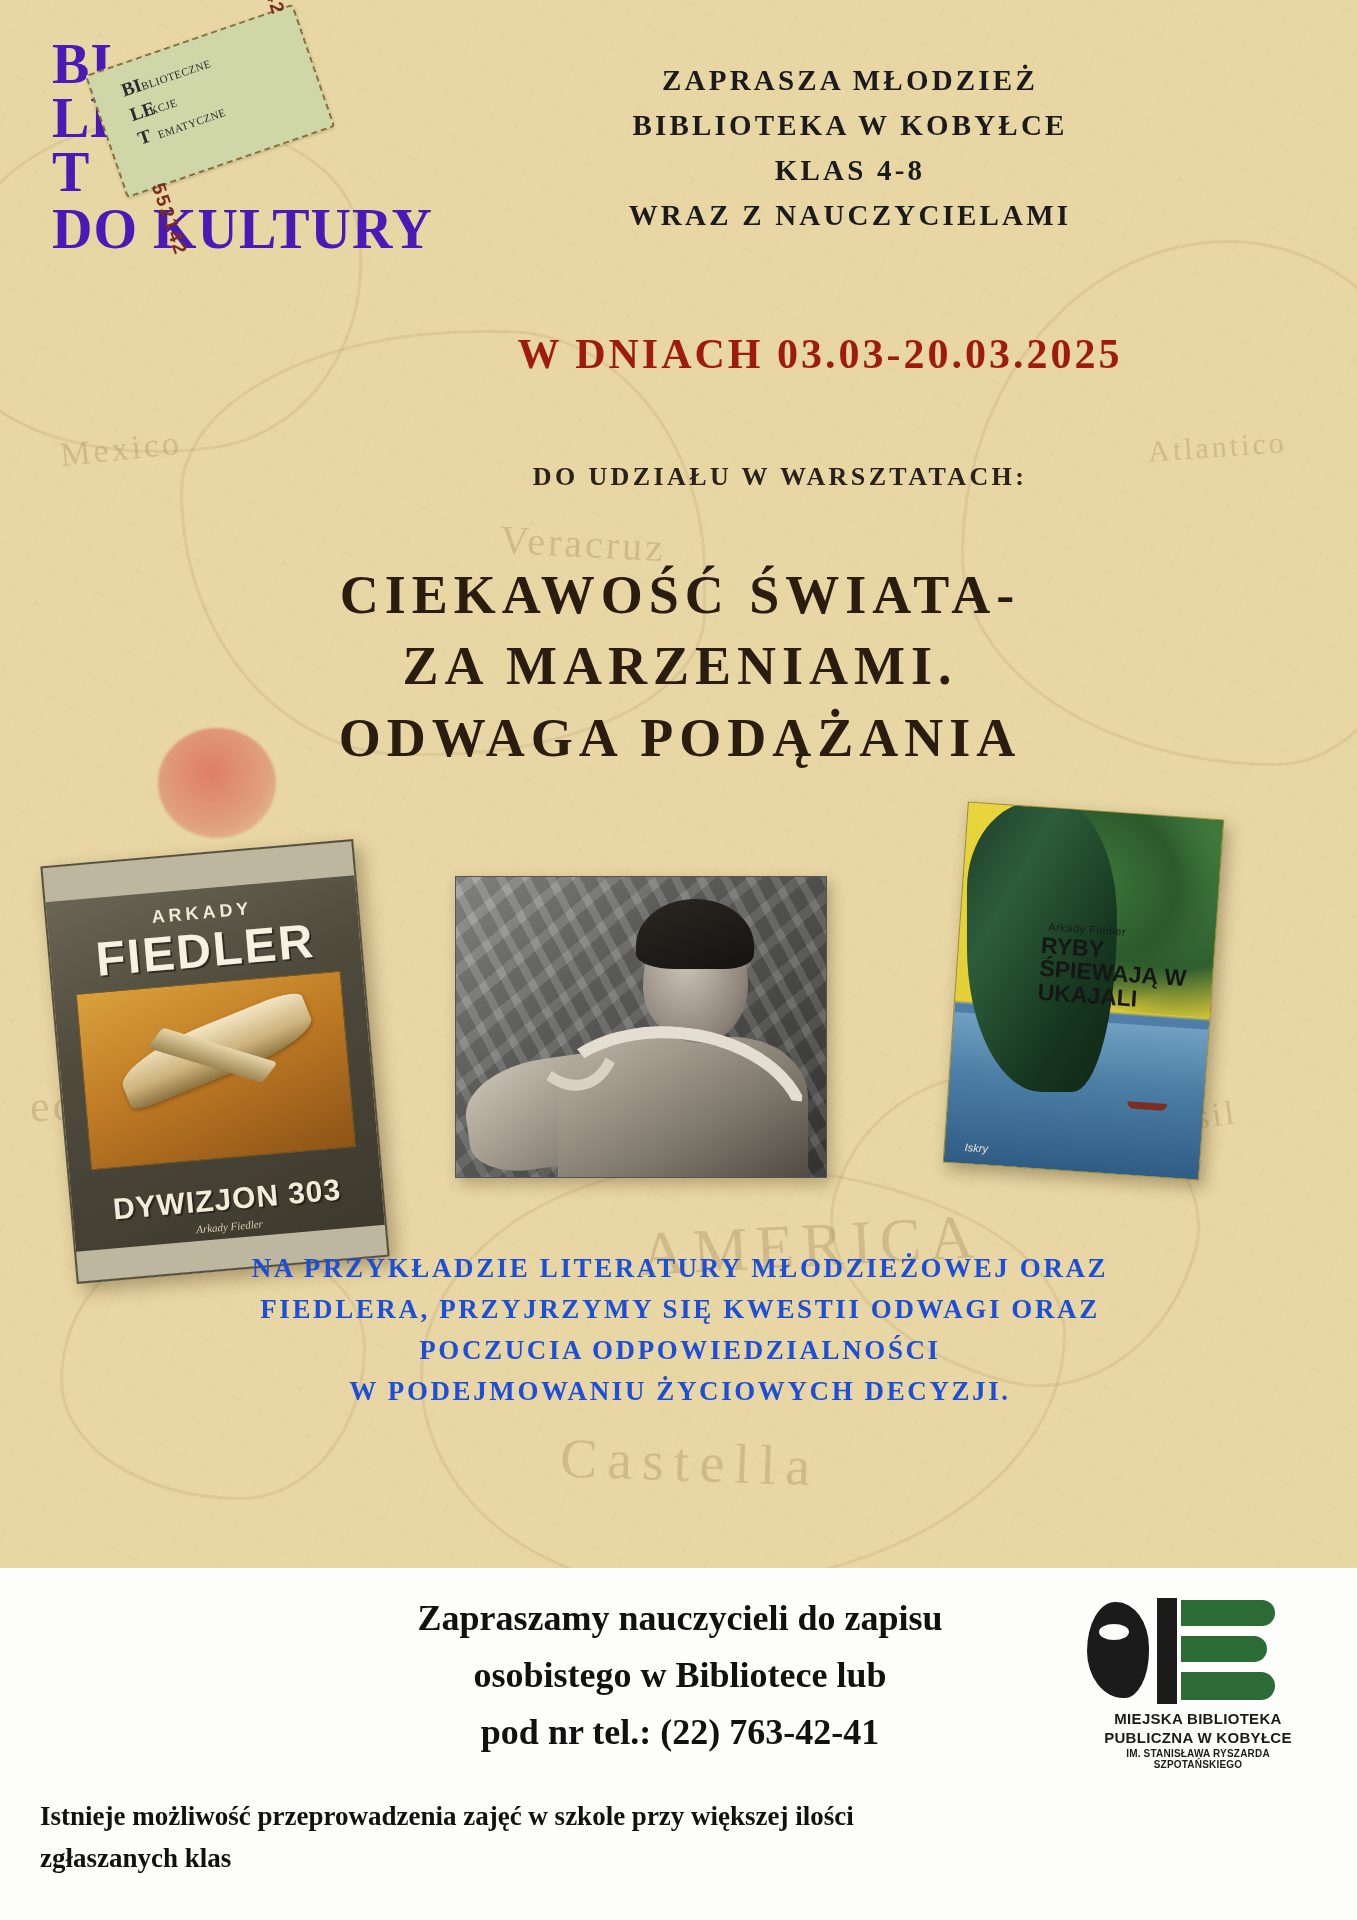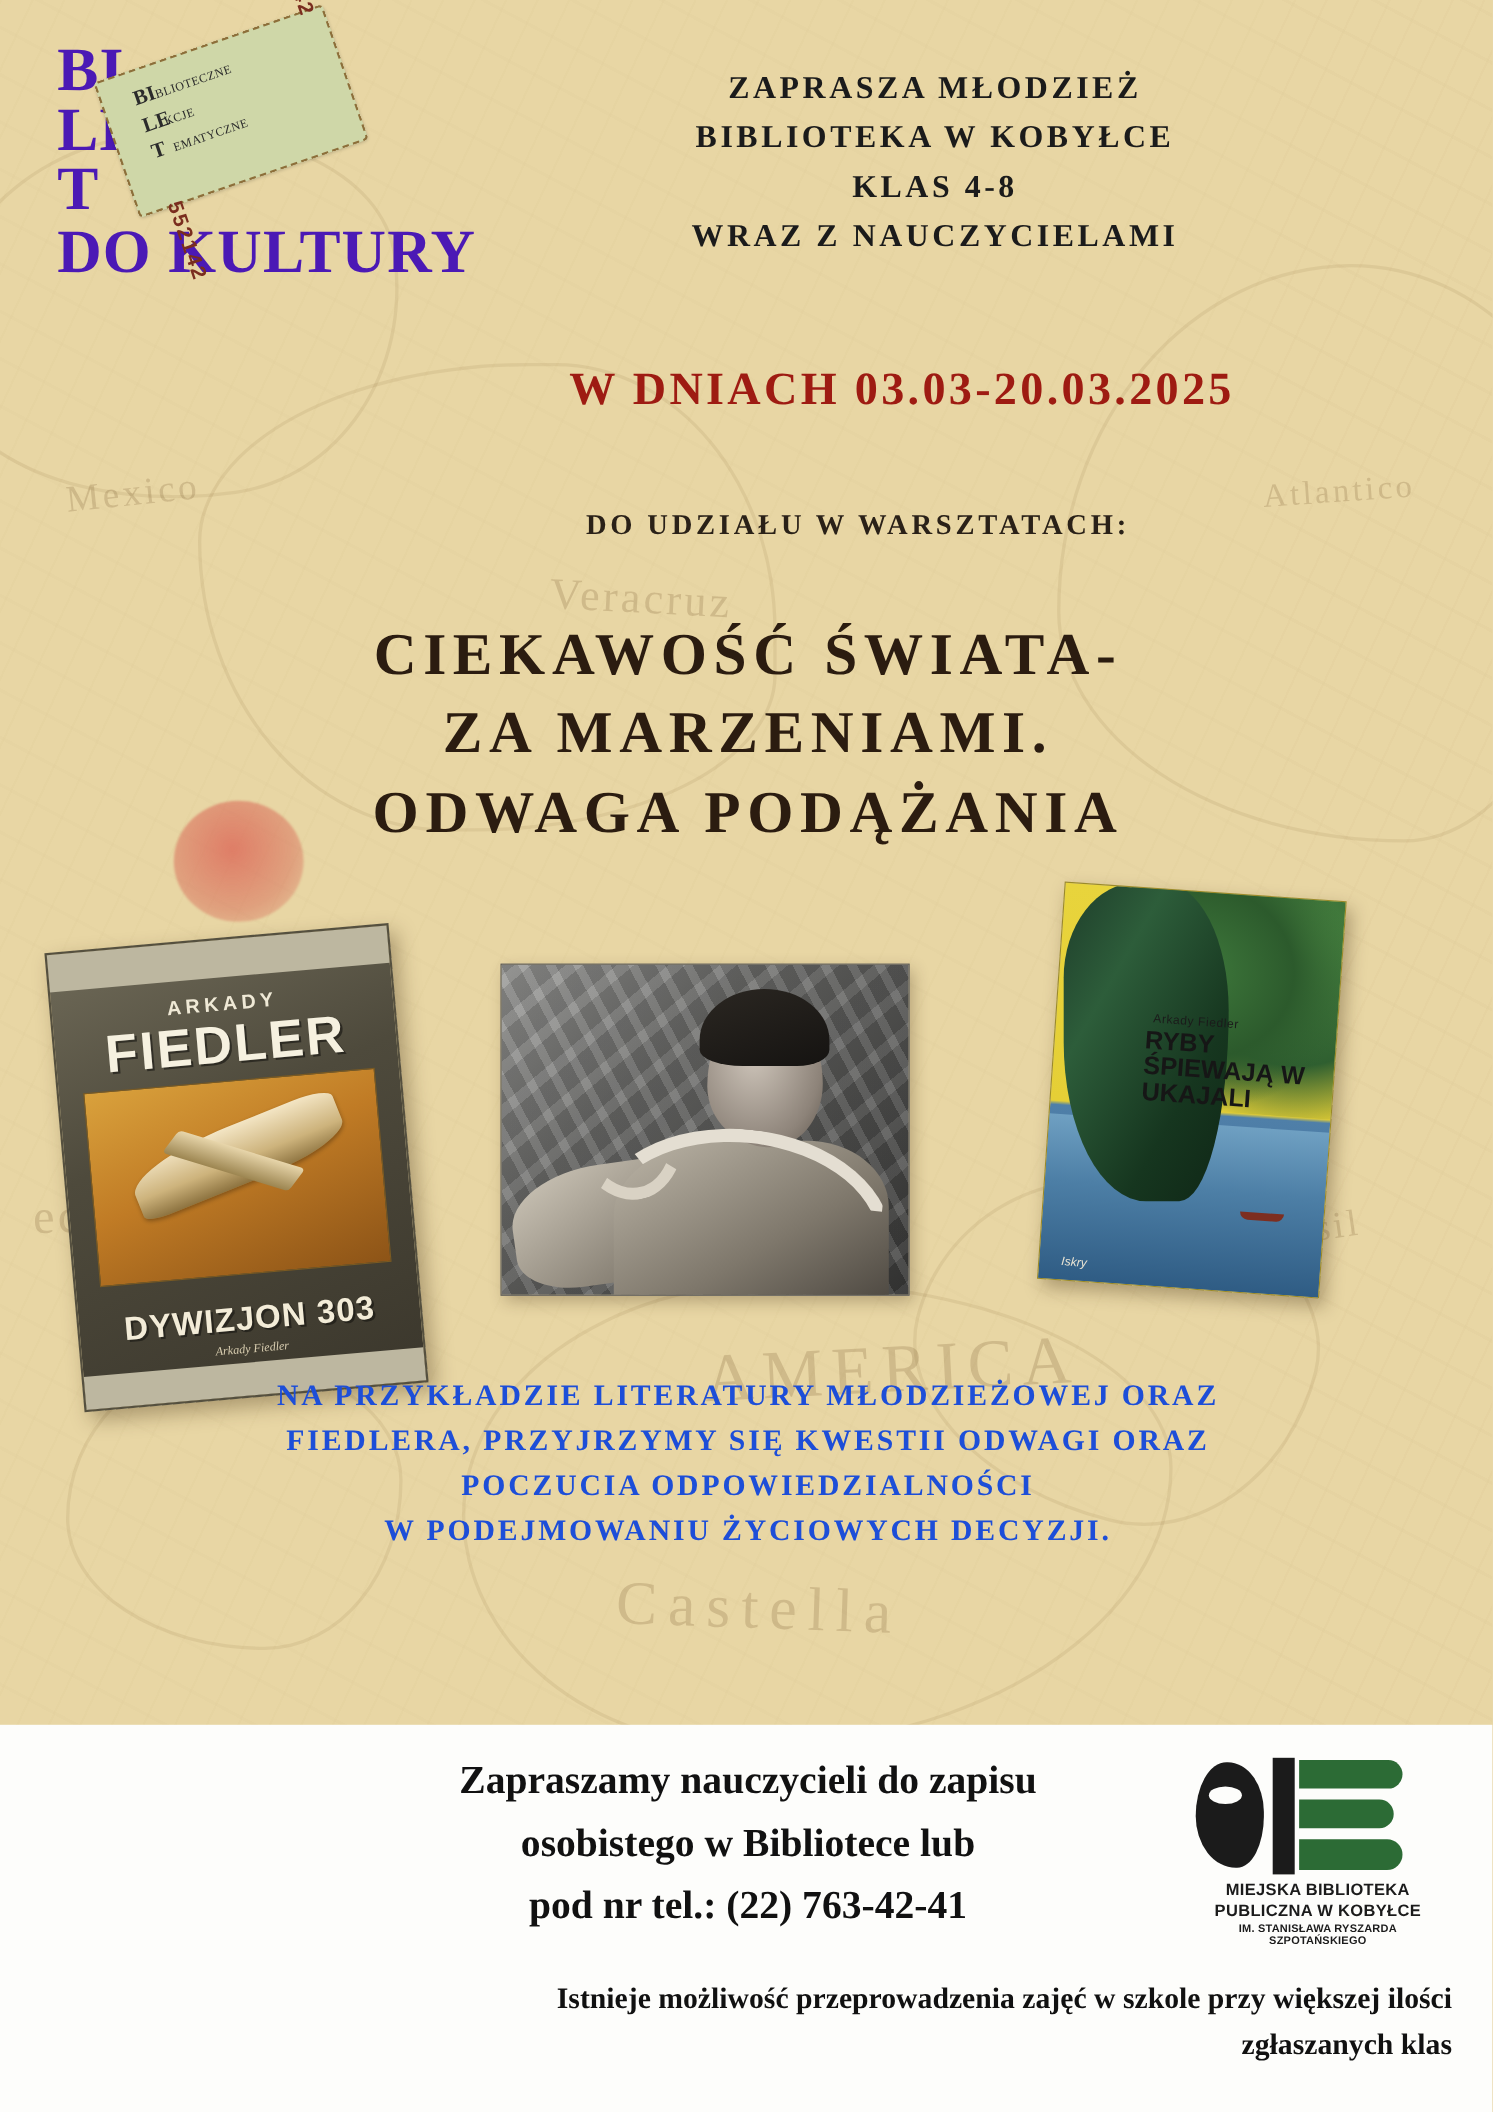--- a/index.html
+++ b/index.html
@@ -397,21 +397,21 @@
     font-weight: bold;
     font-size: 36px;
     line-height: 1.58;
     color: #111;
   }
   .footer-note {
     position: absolute;
     left: 40px;
     top: 228px;
     width: 1280px;
-    text-align: right;
+    text-align: left;
     font-family: "Liberation Serif", serif;
     font-weight: bold;
     font-size: 27px;
     line-height: 1.55;
     color: #111;
   }
 
   .logo-kobylka {
     position: absolute;
     left: 38px;

